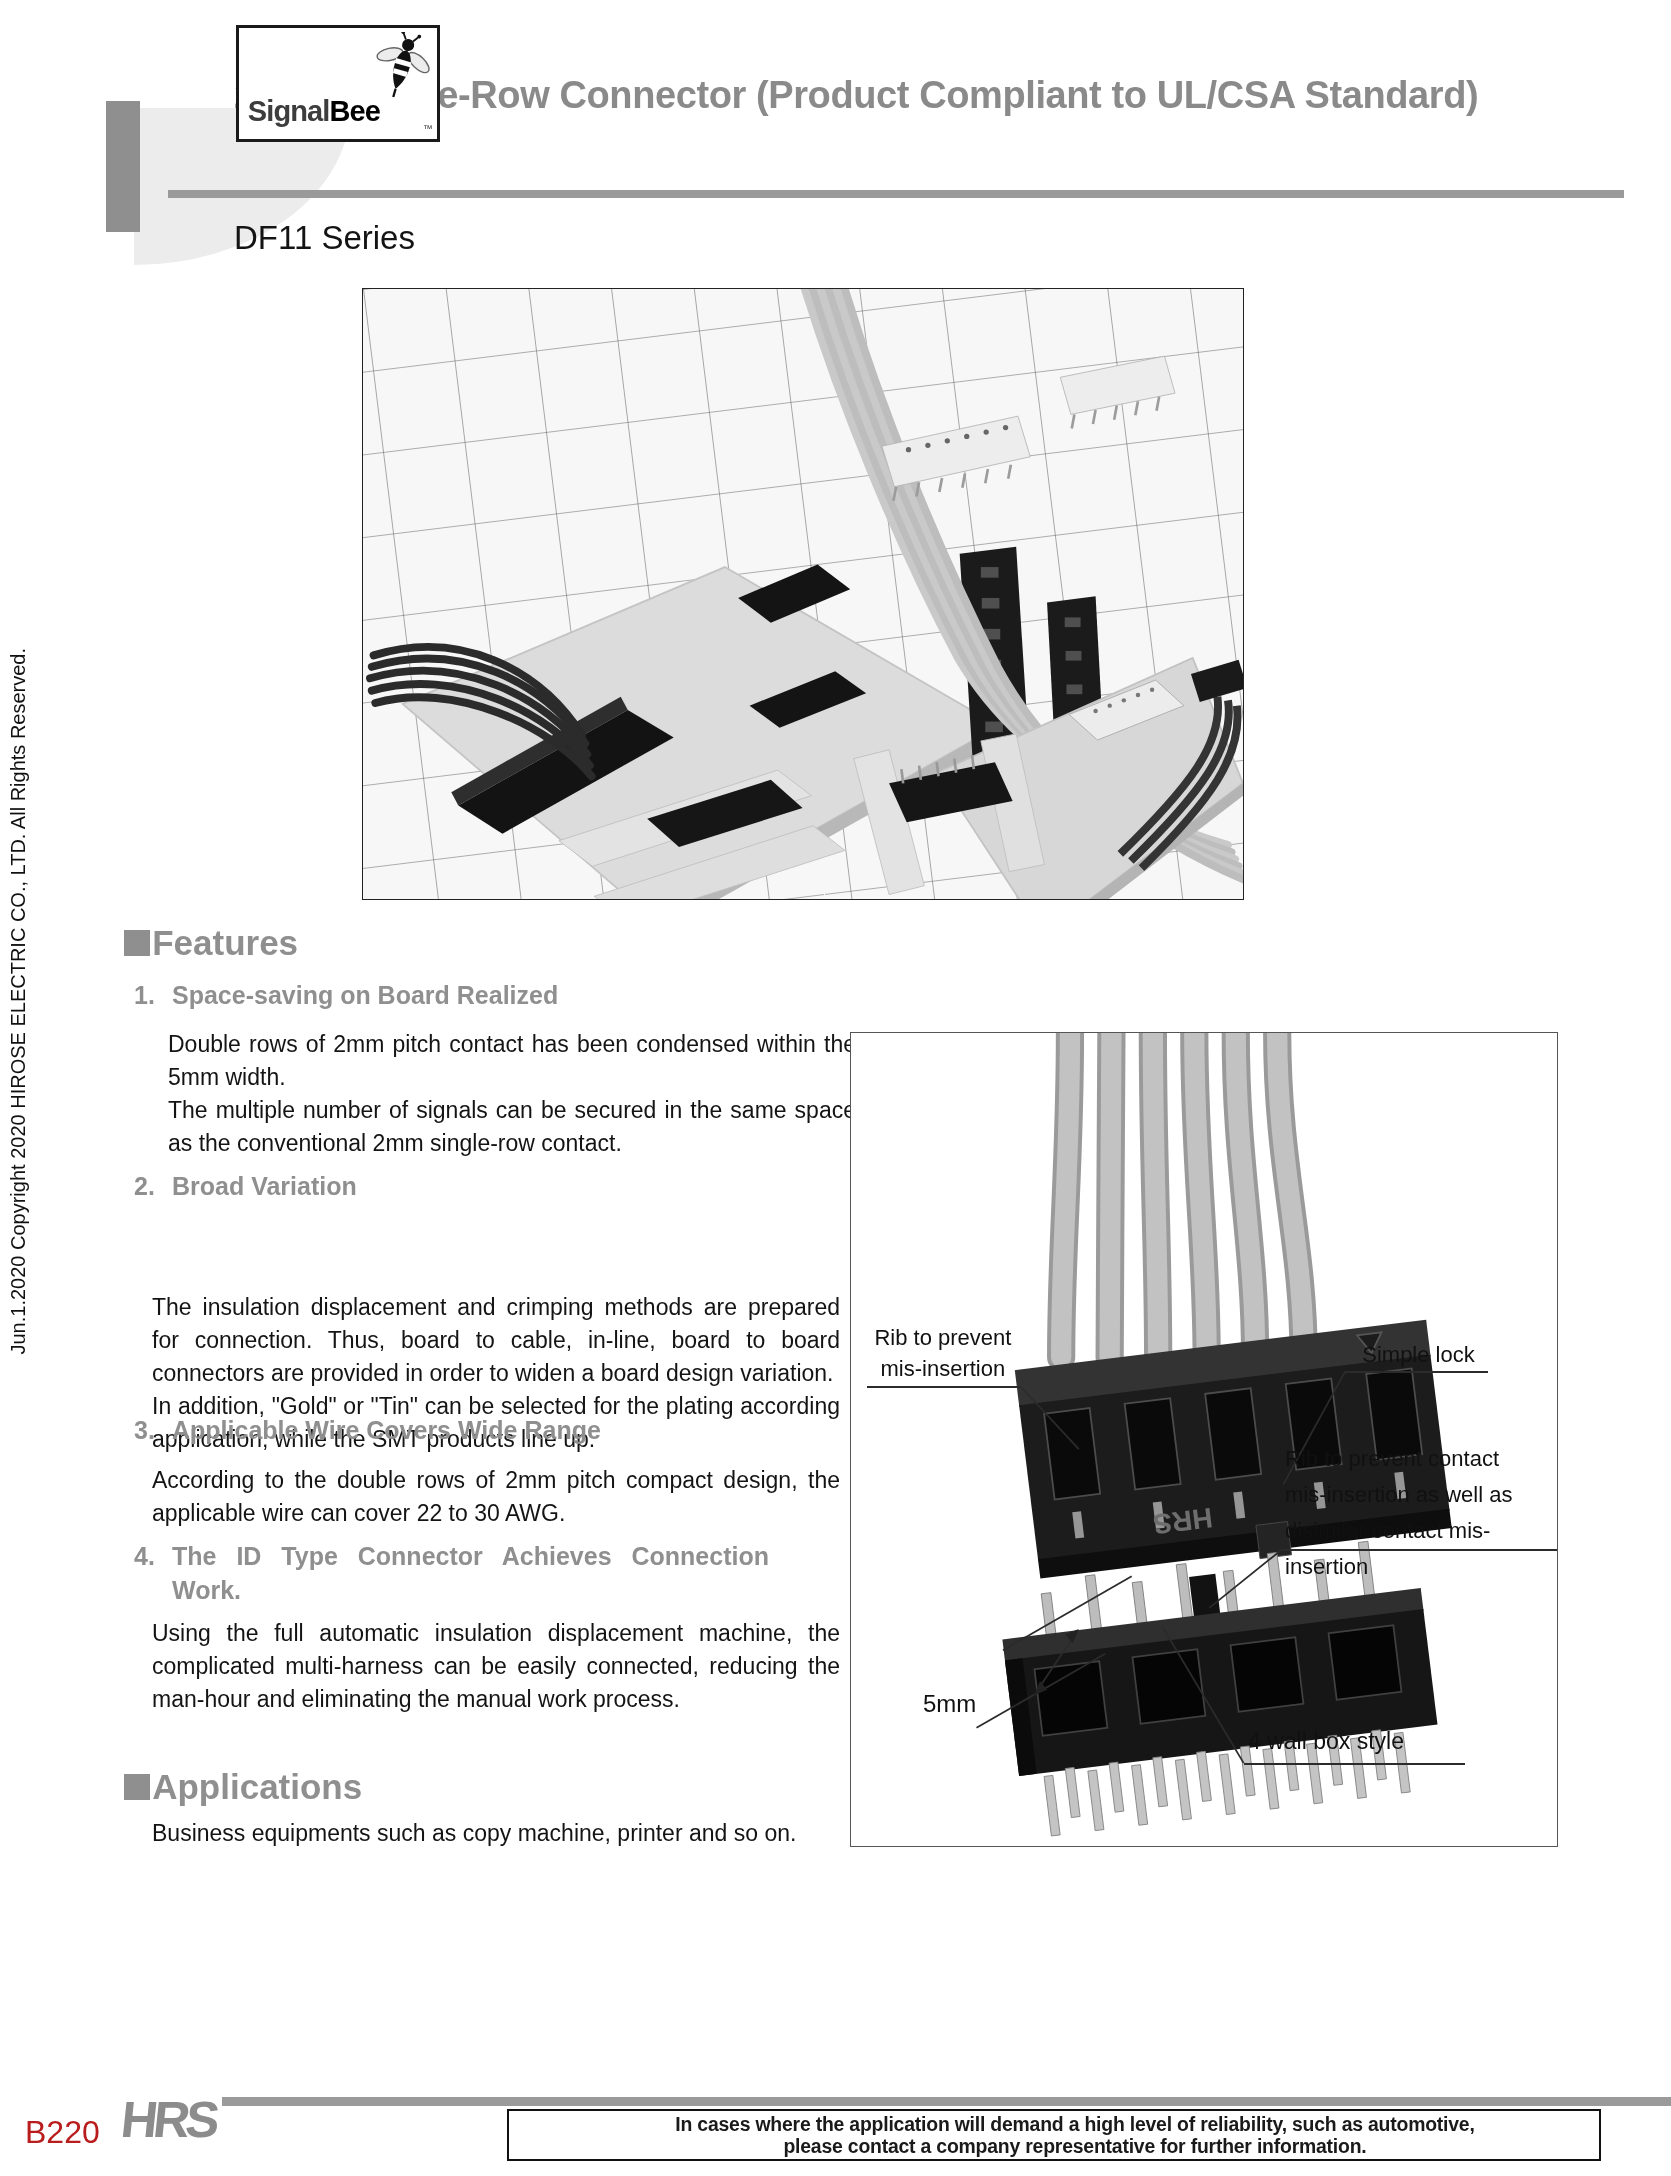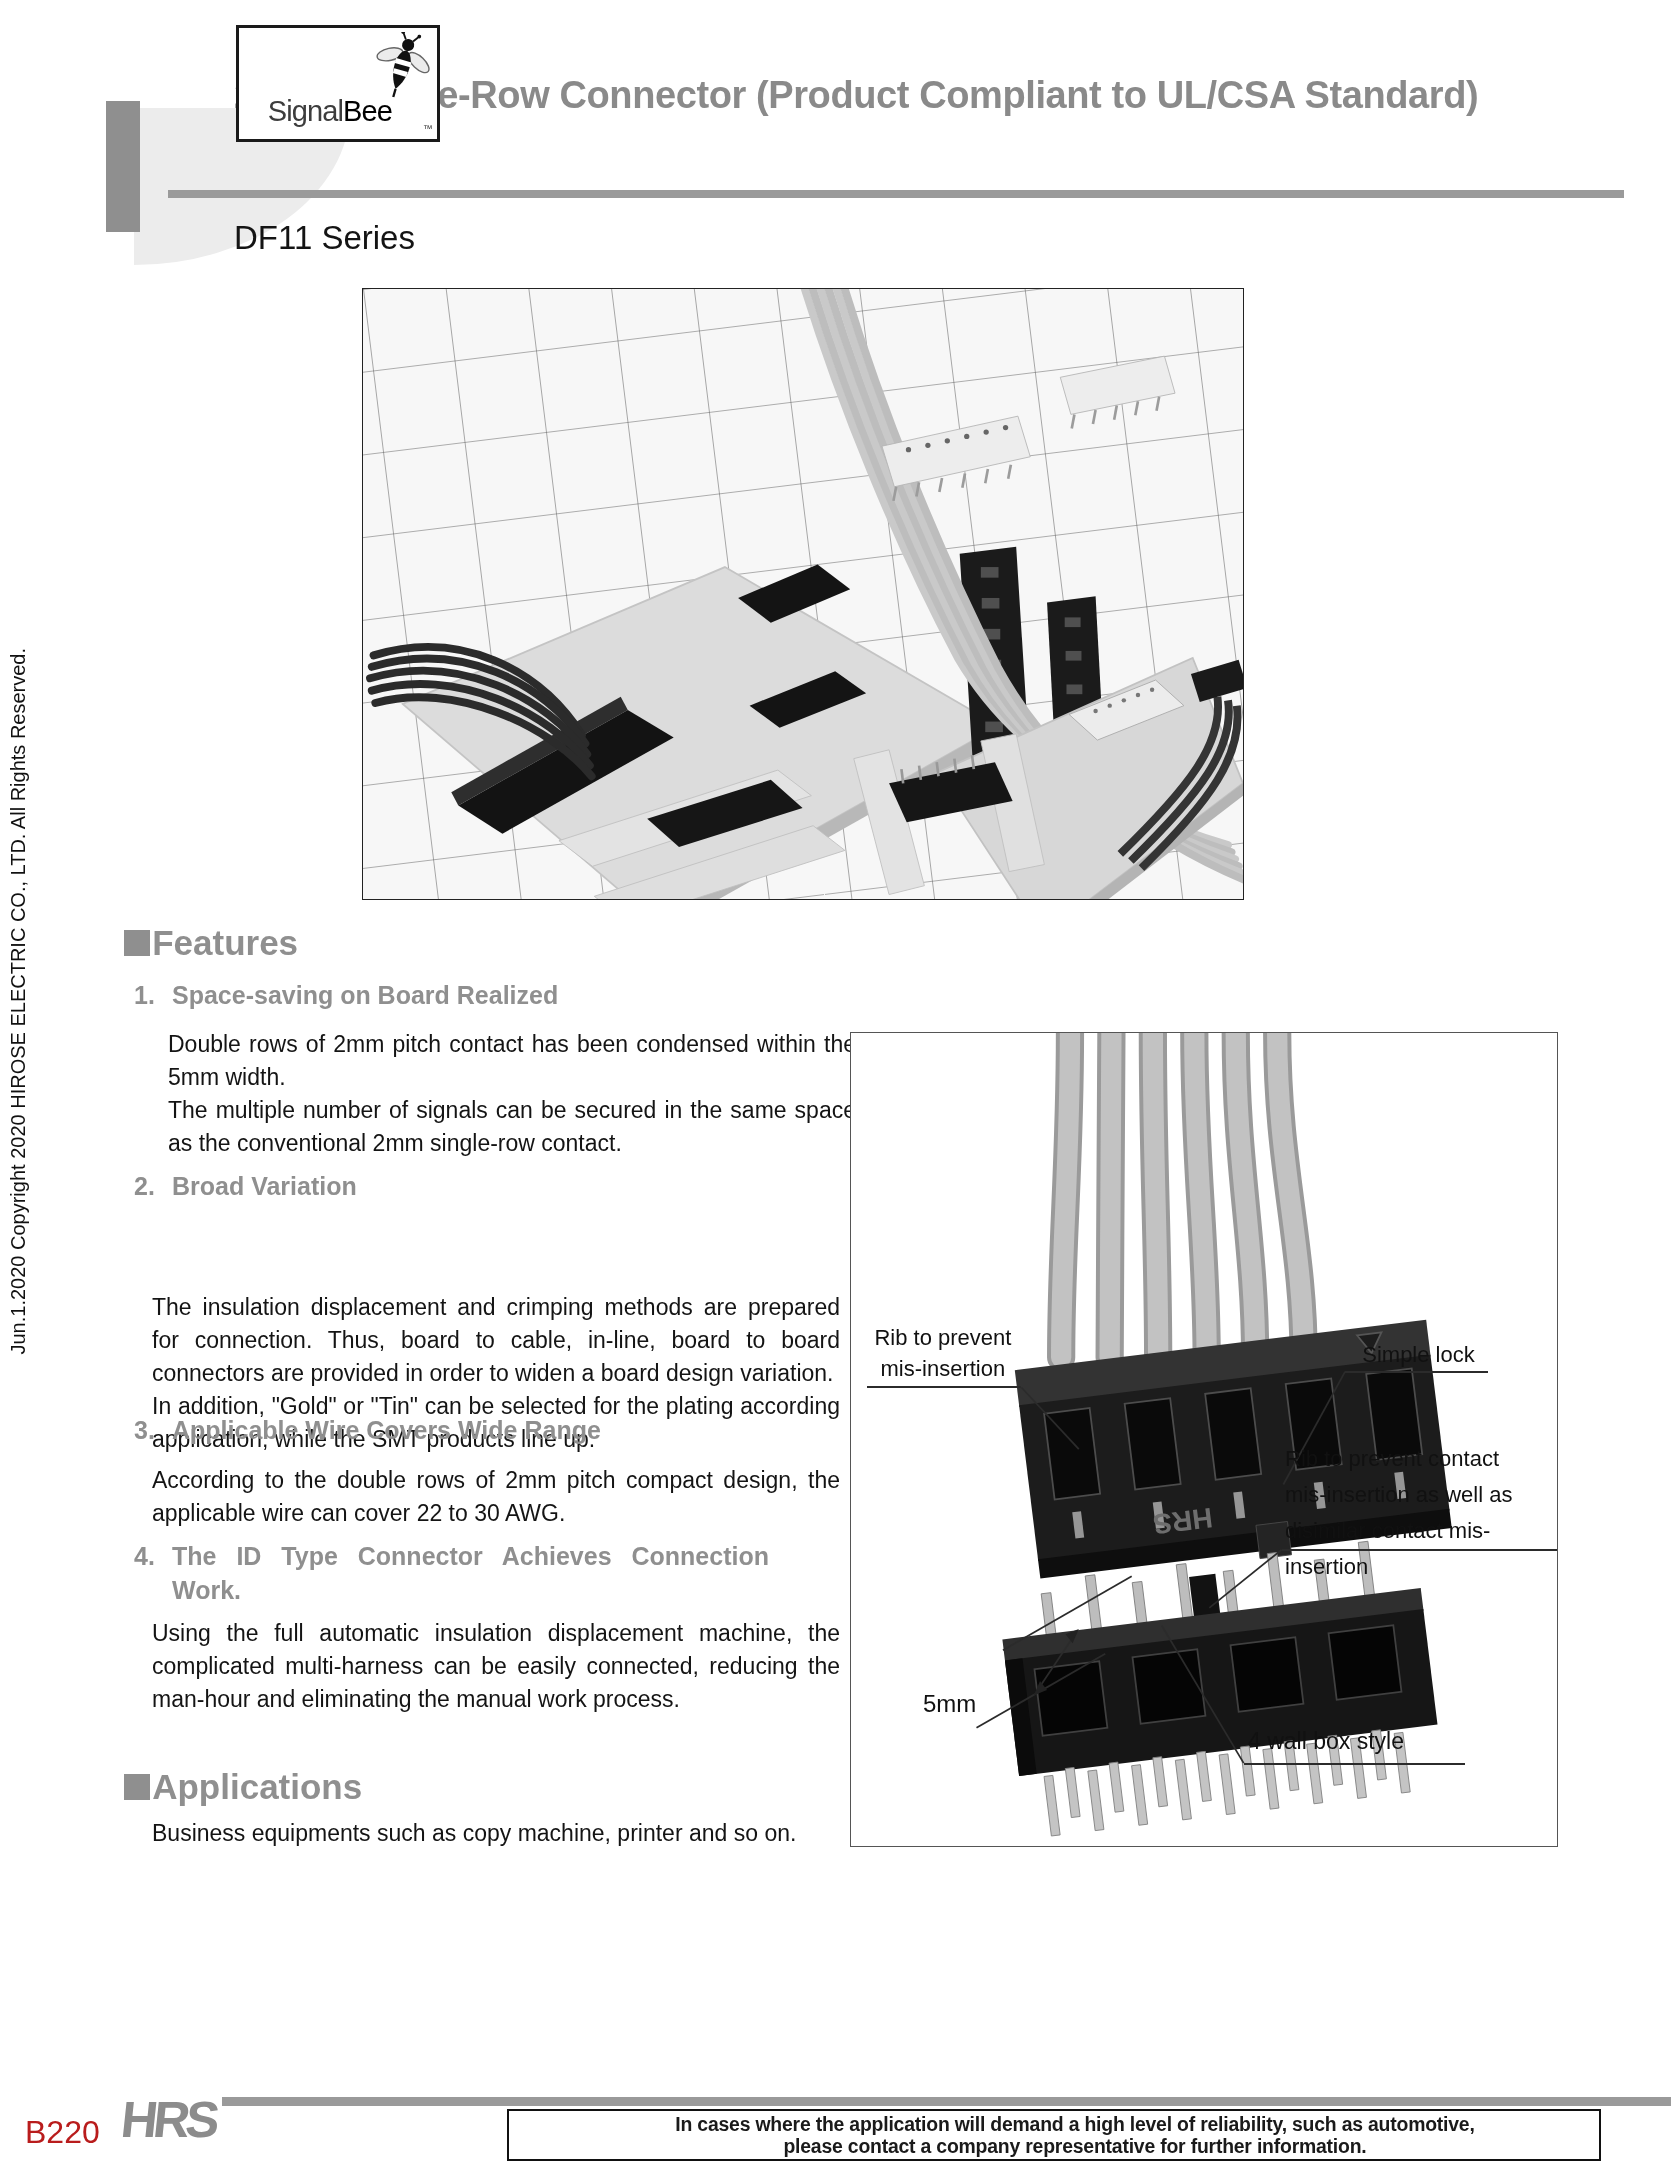--- a/index.html
+++ b/index.html
@@ -4,22 +4,22 @@
 <style>
   html,body{margin:0;padding:0;background:#fff;}
   .page{position:relative;width:1672px;height:2176px;background:#fff;overflow:hidden;
         font-family:"Liberation Sans",sans-serif;color:#111;}
   
   .deco-light{position:absolute;left:134px;top:108px;width:216px;height:157px;
               background:#ececec;border-radius:0 0 100% 0;}
   .deco-dark{position:absolute;left:106px;top:101px;width:34px;height:131px;background:#8f8f8f;}
   .logo-box{position:absolute;left:236px;top:25px;width:198px;height:111px;background:#fff;
             border:3.5px solid #1a1a1a;z-index:5;}
-  .logo-text{position:absolute;left:8.8px;bottom:10.6px;font-size:29px;font-weight:normal;
-             letter-spacing:-0.9px;white-space:nowrap;margin-left:20px;}
+  .logo-text{position:absolute;left:8.8px;bottom:10.6px;font-size:29px;font-weight:bold;
+             letter-spacing:-0.9px;white-space:nowrap;}
   .logo-signal{color:#3d3d3d;}
   .logo-bee{color:#000;}
   .logo-tm{position:absolute;right:4.4px;bottom:5.3px;font-size:9.7px;color:#333;}
   .bee-wrap{position:absolute;right:7px;top:3.5px;width:56px;height:69px;}
   .main-title{position:absolute;left:234px;top:74px;width:1394px;font-size:38px;font-weight:bold;
               color:#8a8a8a;letter-spacing:-0.4px;white-space:nowrap;z-index:4;}
   .rule-h{position:absolute;left:168px;top:190px;width:1456px;height:8px;background:#9a9a9a;z-index:2;}
   .series{position:absolute;left:234px;top:219px;font-size:33px;color:#141414;z-index:4;}
   
   .photo{position:absolute;left:362px;top:288px;width:880px;height:610px;border:1.8px solid #222;

